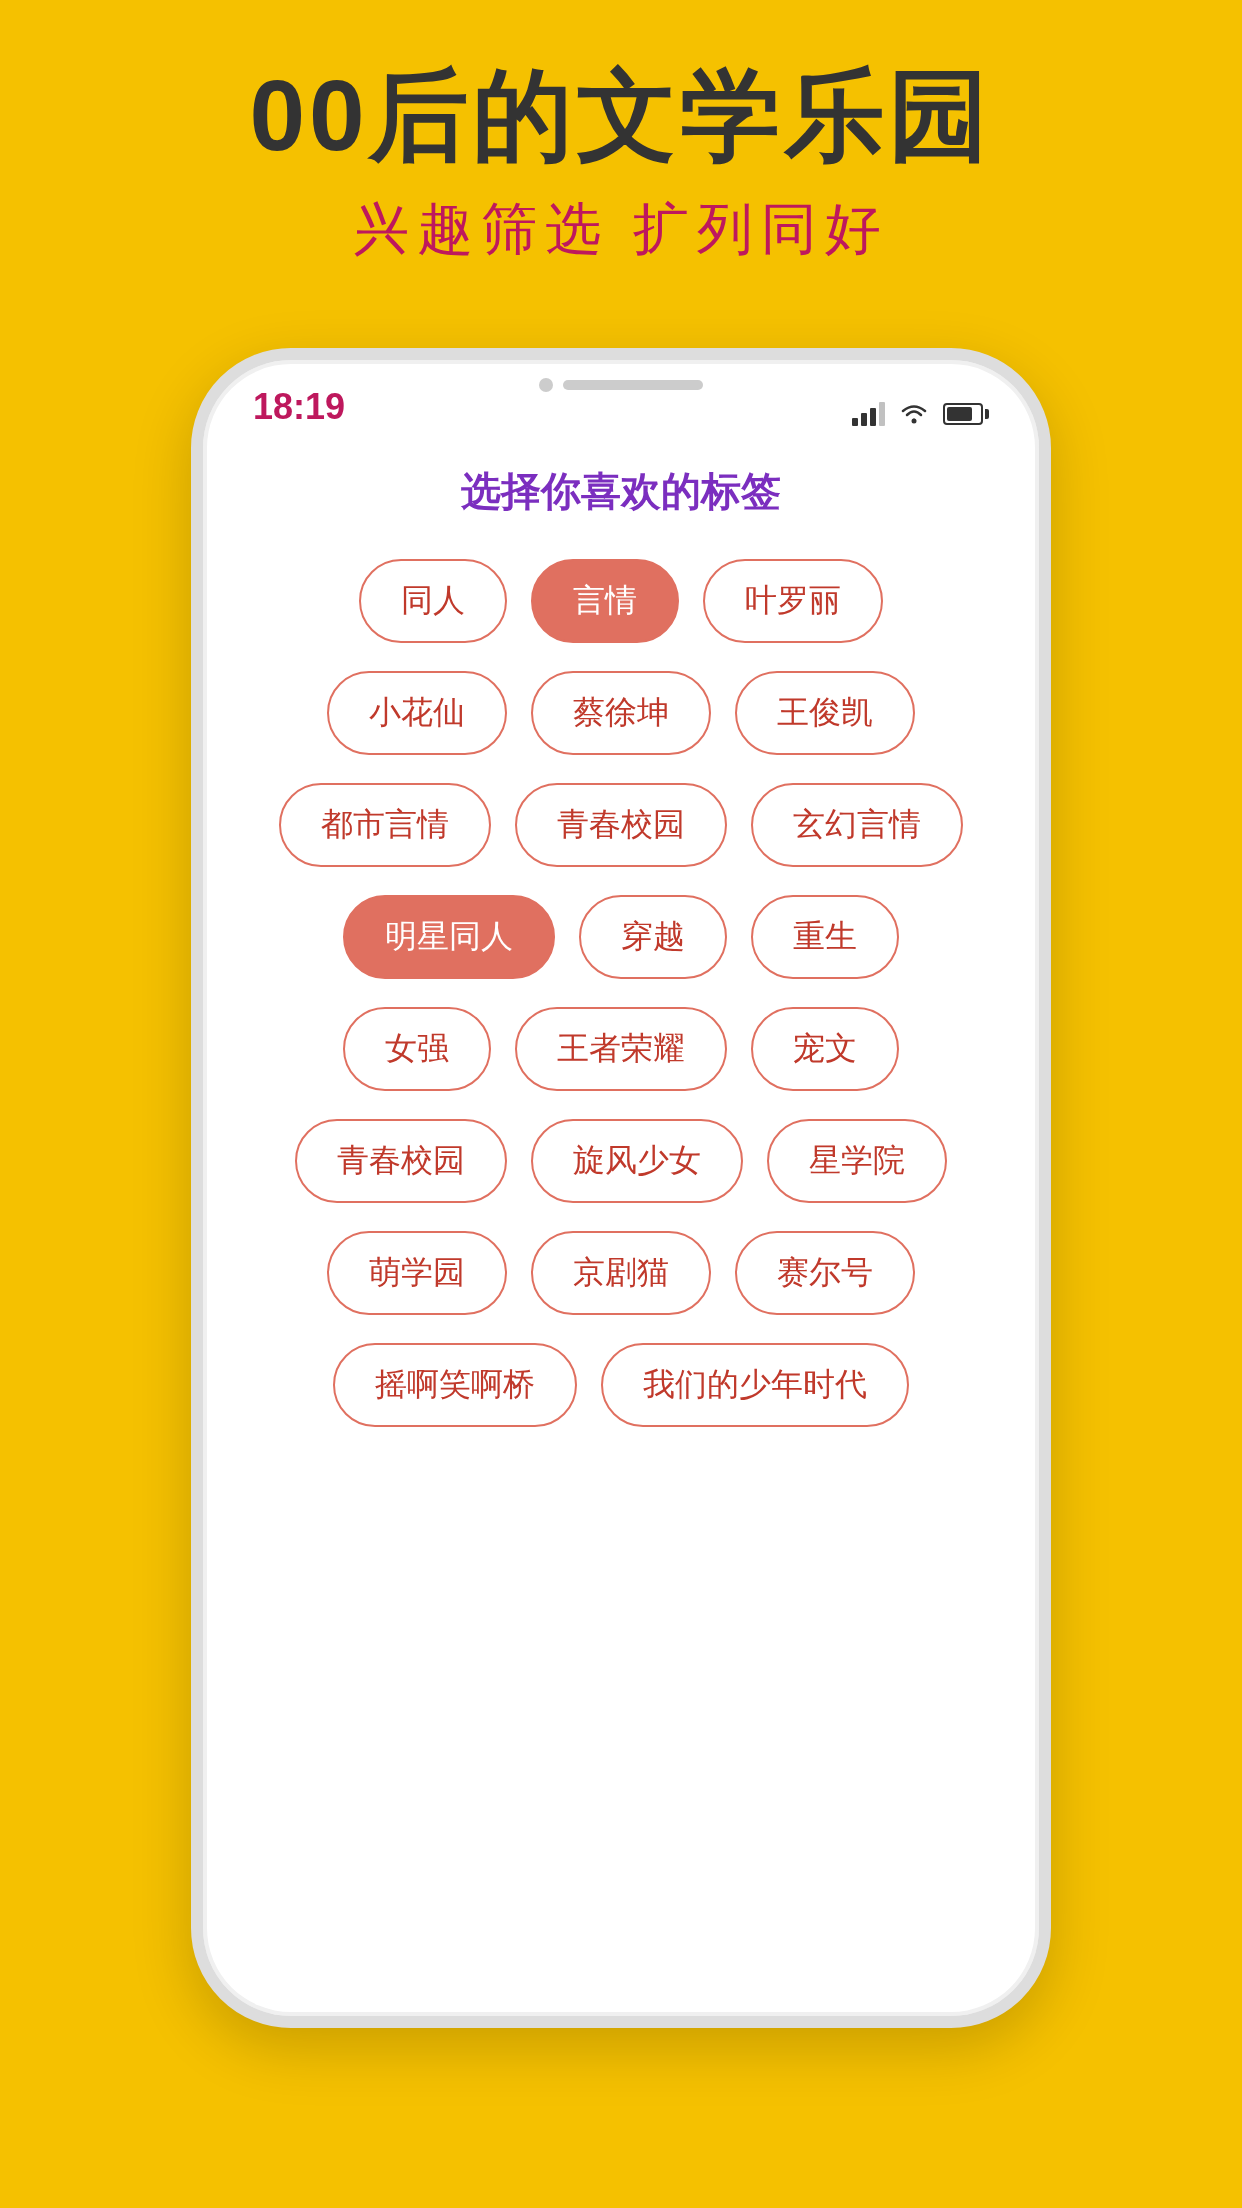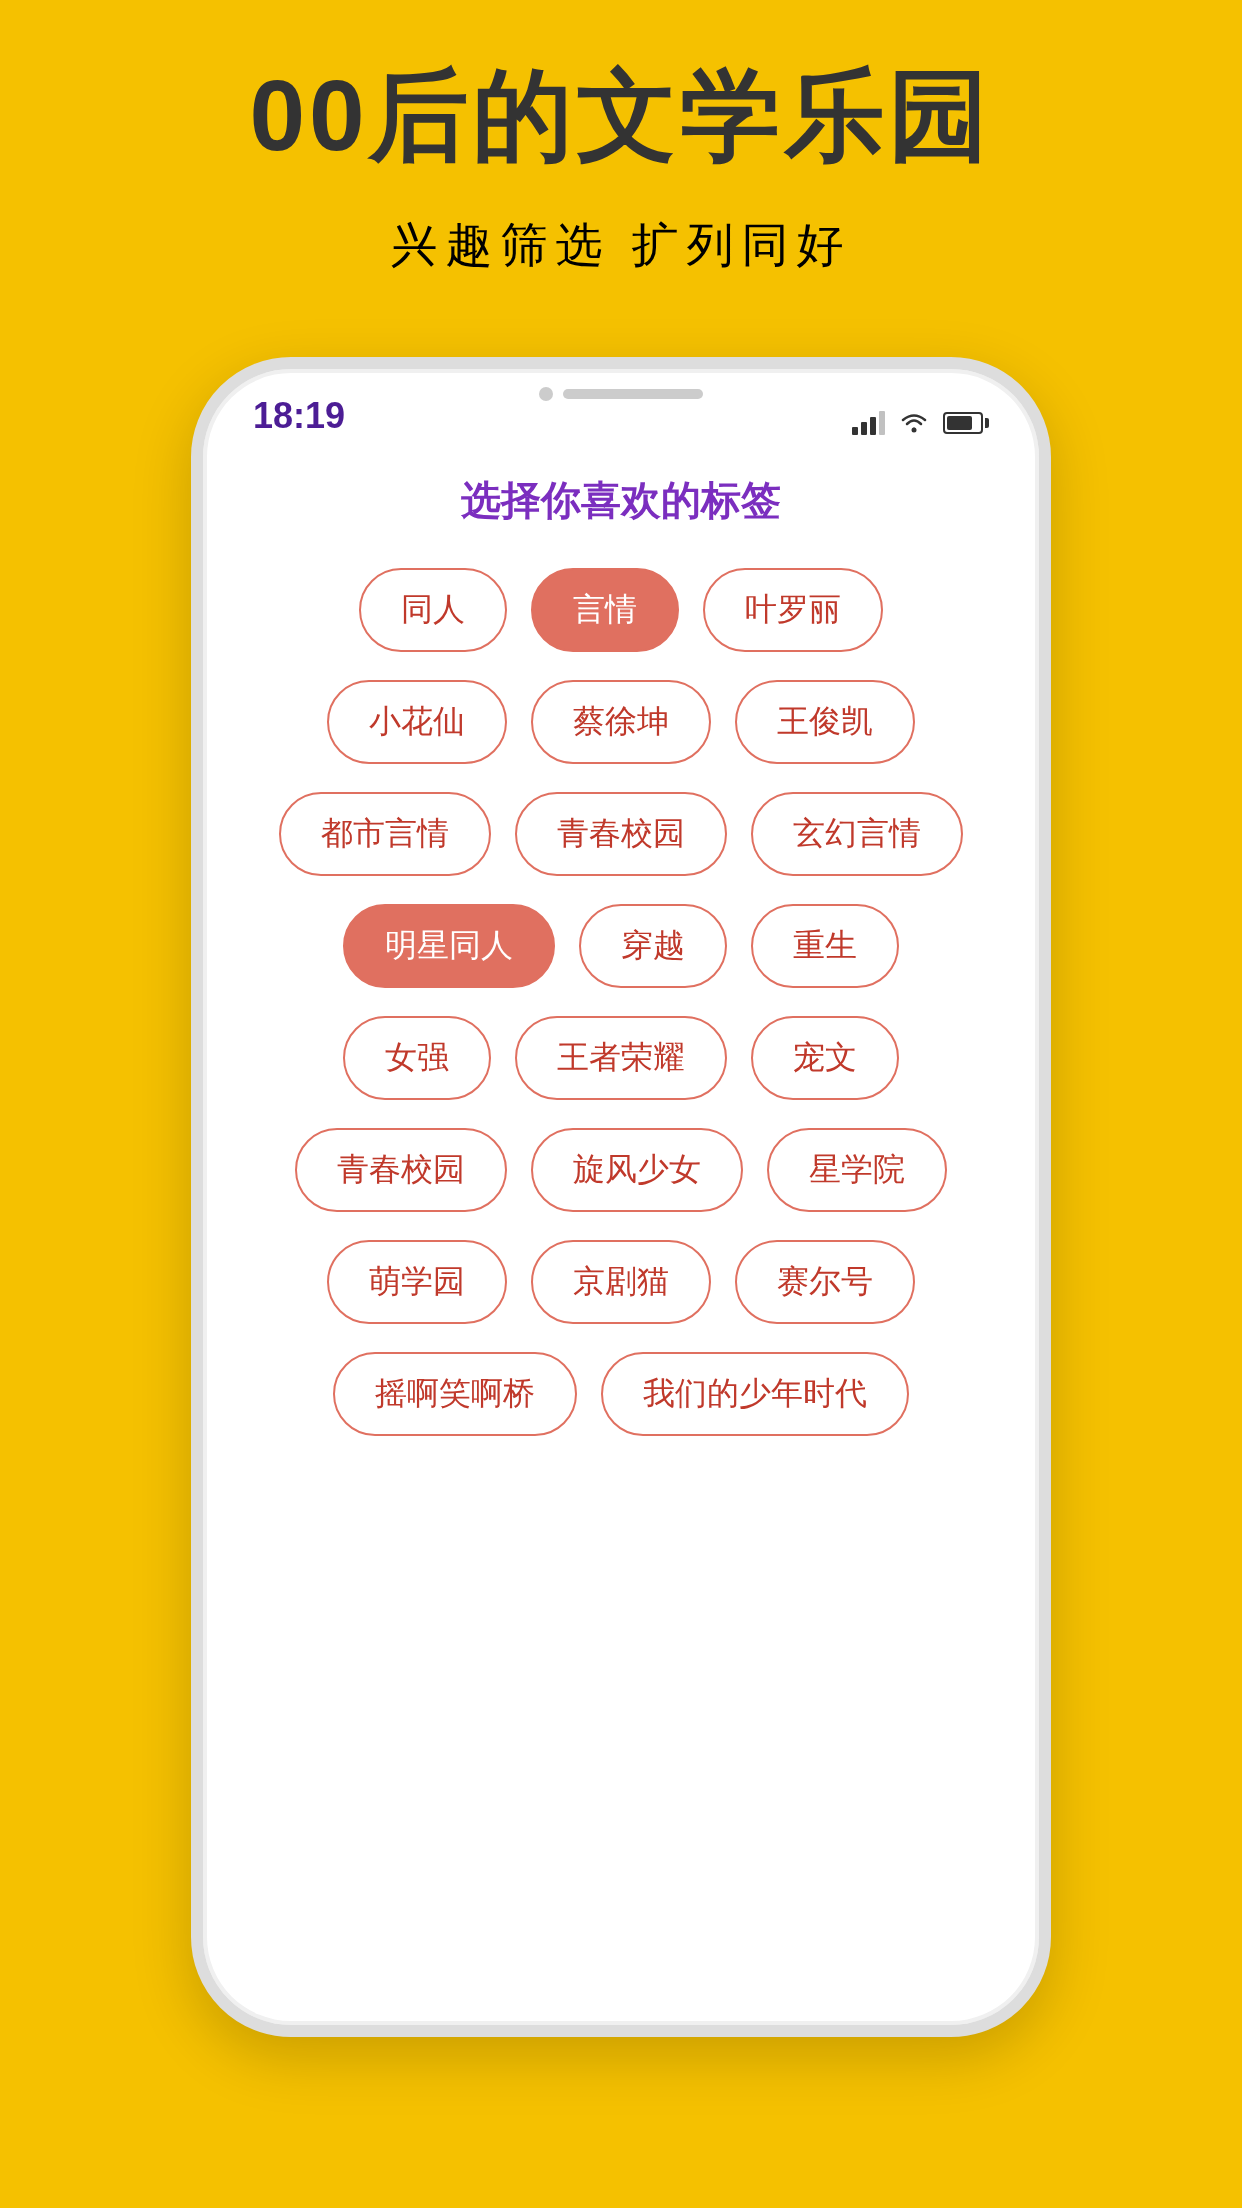--- a/index.html
+++ b/index.html
@@ -20,24 +20,24 @@
       margin-top: 60px;
       text-align: center;
       font-size: 100px;
       font-weight: 900;
       color: #333;
       letter-spacing: 4px;
       line-height: 1.1;
     }
 
     .hero-subtitle {
-      margin-top: 44px;
-      font-size: 47px;
+      margin-top: 22px;
+      font-size: 56px;
       font-weight: 500;
-      color: #000000;
+      color: #be185d;
       letter-spacing: 8px;
     }
 
     
     .phone-shell {
       margin-top: 80px;
       width: 860px;
       height: 1680px;
       background: #fff;
       border-radius: 100px;
@@ -80,21 +80,21 @@
     .phone-speaker-bar {
       width: 140px;
       height: 10px;
       background: #ccc;
       border-radius: 5px;
     }
 
     .status-time {
       font-size: 36px;
       font-weight: 600;
-      color: #4c1d95;
+      color: #be185d;
       margin-top: 4px;
     }
 
     .status-icons {
       display: flex;
       align-items: center;
       gap: 14px;
       margin-top: 18px;
     }
 

